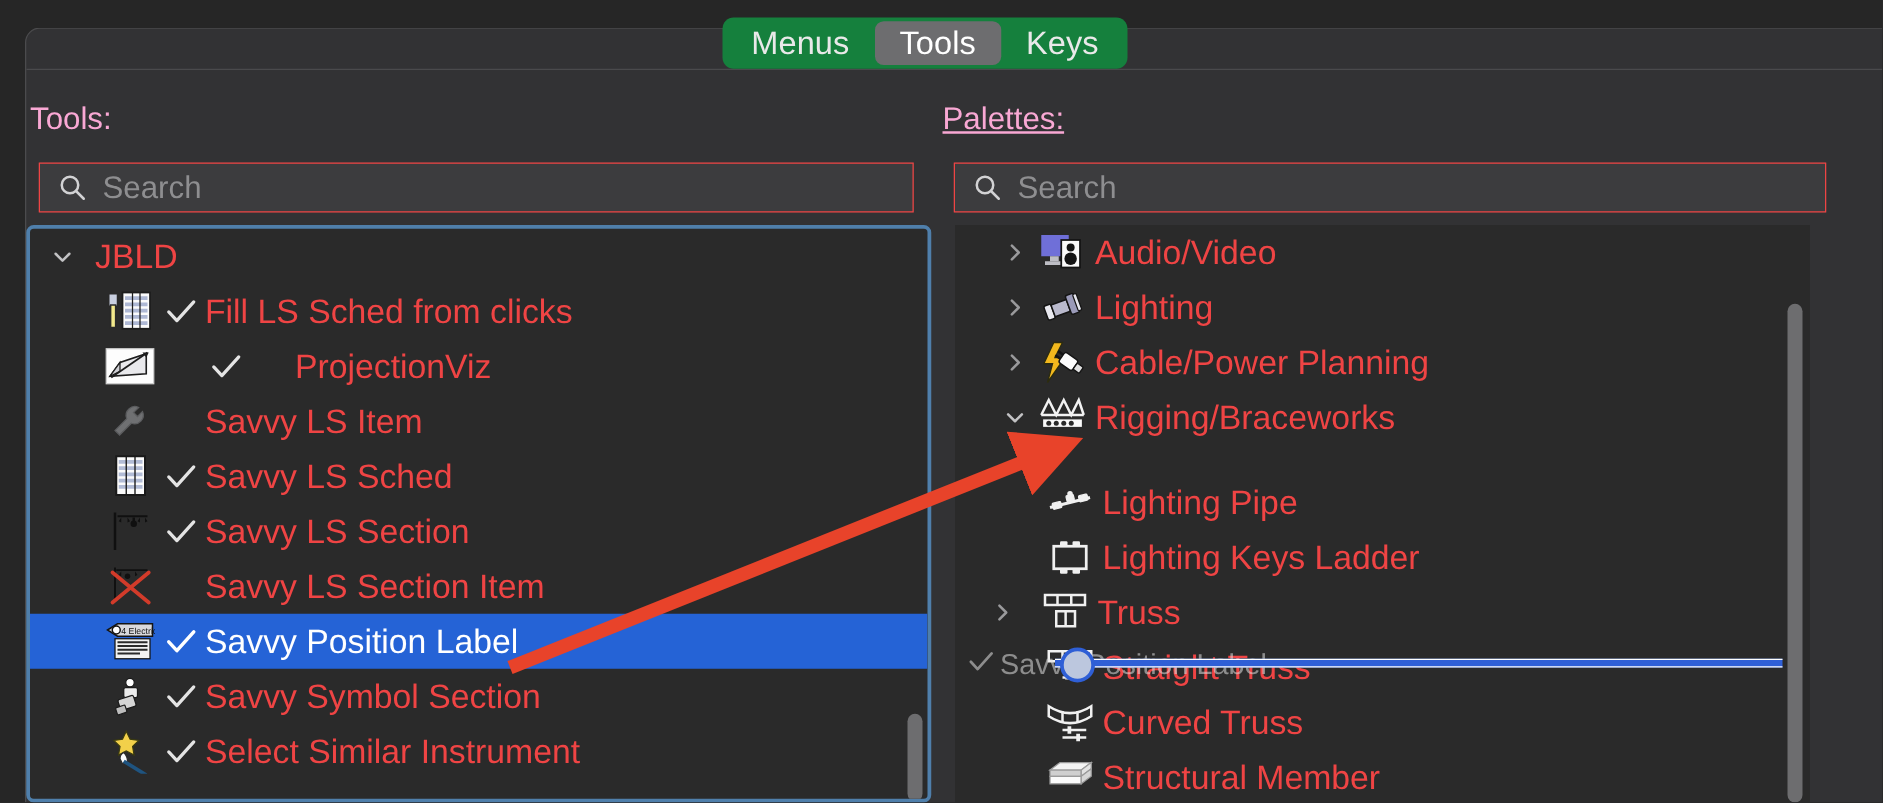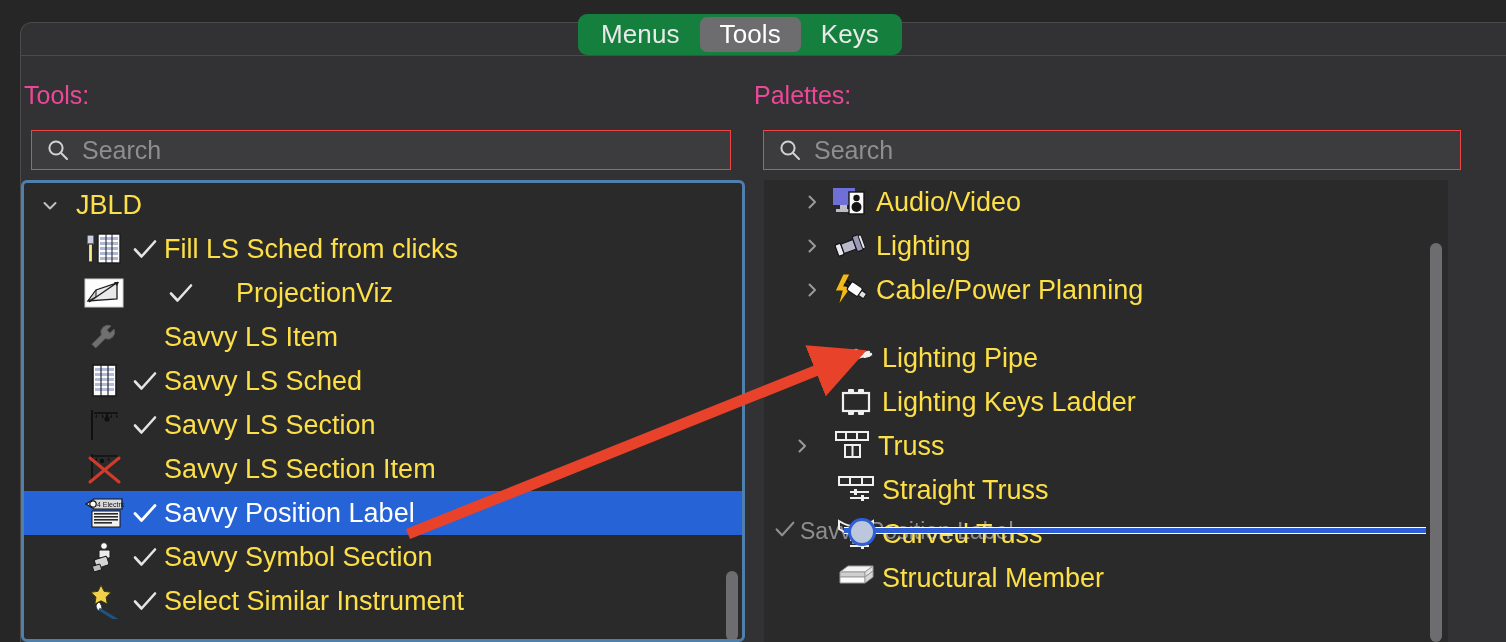--- a/index.html
+++ b/index.html
@@ -39,24 +39,24 @@
     height:35px; padding:0 20px;
     display:flex; align-items:center; justify-content:center;
     font-size:26px; letter-spacing:.1px;
     color:#e9e9e9; border-radius:7px;
     cursor:default; white-space:nowrap;
   }
   .tab.selected{ background:#6d6d6f; color:#ffffff; }
 
   
   .col-label{
-    position:absolute; font-size:25px; color:#ec4899;
+    position:absolute; font-size:25px; color:#f9a8d4;
   }
   #tools-label{ left:24px; top:81px; }
-  #palettes-label{ left:754px; top:81px; }
+  #palettes-label{ left:754px; top:81px;text-decoration:underline; }
 
   
   .search{
     position:absolute; height:40px;
     background:#3c3c3e;
     border:1px solid #ef4444;
     border-radius:0;
     display:flex; align-items:center;
     padding-left:14px;
   }
@@ -98,21 +98,21 @@
     flex:none; width:44px; height:40px; margin-right:4px;
     display:flex; align-items:center; justify-content:center;
     position:relative;
   }
   .row .chk{
     flex:none; width:30px; height:26px; margin-right:4px;
     display:flex; align-items:center; justify-content:center;
     color:#e4e4e4;
   }
   .row .chk.off{ visibility:hidden; }
-  .row .txt{ font-size:27px; color:#fde047; }
+  .row .txt{ font-size:27px; color:#ef4444; }
   .row.group > .txt{ font-size:27px; }
   .row.selected{ background:#2563d6; }
   .row.selected .txt{ color:#ffffff; }
   .row.selected .chk{ color:#ffffff; }
 
   
   #drag-ghost{
     position:absolute; left:10px; top:338px; height:26px;
     display:flex; align-items:center;
     opacity:.55; pointer-events:none; z-index:6;
@@ -445,20 +445,41 @@
             <rect x="18" y="13" width="13" height="10" rx="2" fill="#fbfbfb" stroke="#141414" stroke-width="1.2"></rect>
             <rect x="31" y="15" width="6" height="6" rx="1" fill="#e0e0e0" stroke="#141414" stroke-width="1.1"></rect>
             <rect x="13" y="15" width="5" height="2" fill="#141414"></rect>
             <rect x="13" y="19" width="5" height="2" fill="#141414"></rect>
           </g>
         </svg>
       </span>
       <span class="txt">Cable/Power Planning</span>
     </div>
 
+    <div class="row group" style="padding-left:36px;">
+      <span class="twisty">
+        <svg width="20" height="20" viewBox="0 0 20 20">
+            <path d="M4.5 7.5L10 13l5.5-5.5" fill="none" stroke="#c2c2c4" stroke-width="2" stroke-linecap="round" stroke-linejoin="round"></path>
+          </svg>
+      </span>
+      <span class="ico">
+        <svg class="art" viewBox="0 0 40 36">
+          <path d="M3 16 L9 4 L15 16 L21 4 L27 16 L33 4 L37 16" fill="none" stroke="#f2f2f2" stroke-width="2"></path>
+          <line x1="3" y1="16" x2="37" y2="16" stroke="#f2f2f2" stroke-width="2"></line>
+          <rect x="4" y="19" width="32" height="7" fill="#fafafa" stroke="#2a2a2a" stroke-width="1"></rect>
+          <g fill="#2a2a2a">
+              <circle cx="9" cy="22.5" r="2"></circle>
+              <circle cx="15" cy="22.5" r="2"></circle>
+              <circle cx="21" cy="22.5" r="2"></circle>
+              <circle cx="27" cy="22.5" r="2"></circle>
+            </g>
+        </svg>
+      </span>
+      <span class="txt">Rigging/Braceworks</span>
+    </div>
 
     <div class="row" style="height:24px;"></div>
 
     <div class="row" style="padding-left:70px;">
       <span class="ico">
         <svg class="art" viewBox="0 0 40 36">
           <line x1="4" y1="22" x2="36" y2="14" stroke="#f0f0f0" stroke-width="2.4"></line>
           <g fill="#f0f0f0" stroke="#f0f0f0">
             <rect x="6" y="18" width="7" height="5" rx="1" transform="rotate(-14 9 20)"></rect>
             <rect x="17" y="12" width="6" height="5" rx="1" transform="rotate(-14 20 14)"></rect>

